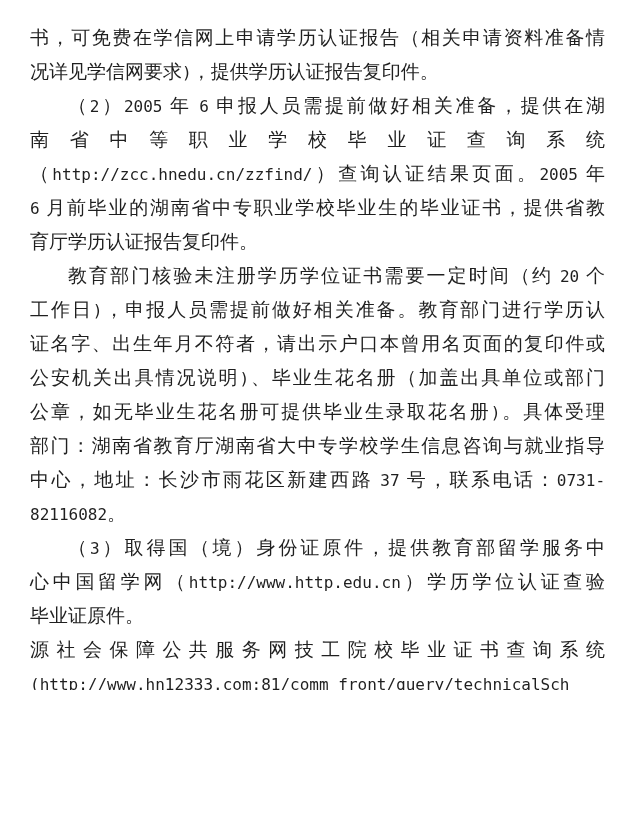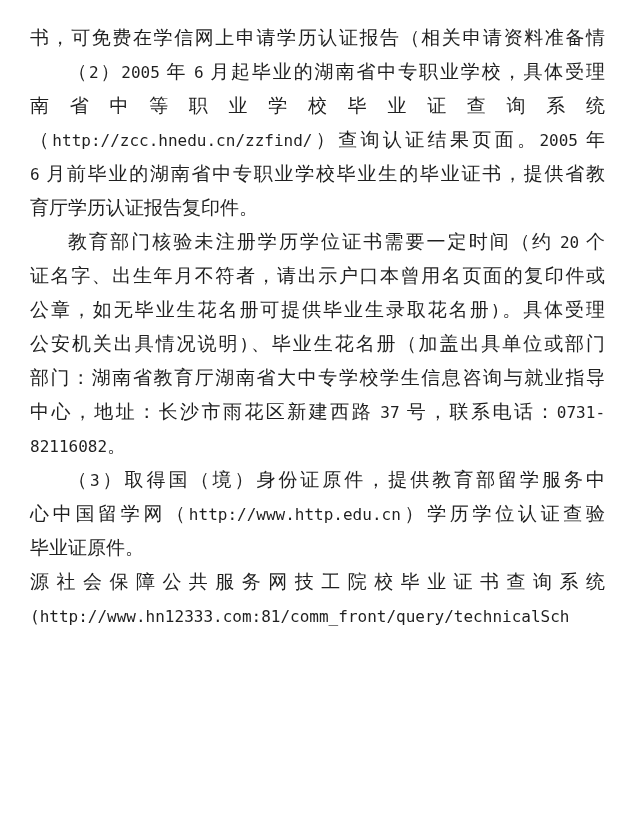--- a/index.html
+++ b/index.html
@@ -55,29 +55,31 @@
     color: #1f1f1f;
     letter-spacing: 2px;
   }
 </style>
 </head>
 <body>
 
 <div class="page">
   <div class="text-block">
       <div class="line"><span>书，可免费在学信网上申请学历认证报告（相关申请资料准备情</span></div>
-      <div class="line indent"><span>（</span><span class="latin">2</span><span>）</span><span class="latin">2005</span><span> 年 </span><span class="latin">6</span><span> 月起毕业的湖南省中专职业学校，具体受理</span></div>
+      <div class="line end"><span>况详见学信网要求</span><span class="latin">)</span><span>，提供学历认证报告复印件。</span></div>
+      <div class="line indent"><span>（</span><span class="latin">2</span><span>）</span><span class="latin">2005</span><span> 年 </span><span class="latin">6</span><span> 申报人员需提前做好相关准备，提供在湖</span></div>
       <div class="line"><span>南省中等职业学校毕业证查询系统</span></div>
       <div class="line"><span>（</span><span class="latin">http://zcc.hnedu.cn/zzfind/</span><span>）查询认证结果页面。</span><span class="latin">2005</span><span> 年</span></div>
       <div class="line"><span class="latin">6</span><span> 月前毕业的湖南省中专职业学校毕业生的毕业证书，提供省教</span></div>
       <div class="line end"><span>育厅学历认证报告复印件。</span></div>
       <div class="line indent"><span>教育部门核验未注册学历学位证书需要一定时间（约 </span><span class="latin">20</span><span> 个</span></div>
+      <div class="line"><span>工作日</span><span class="latin">)</span><span>，申报人员需提前做好相关准备。教育部门进行学历认</span></div>
       <div class="line"><span>证名字、出生年月不符者，请出示户口本曾用名页面的复印件或</span></div>
+      <div class="line"><span>公安机关出具情况说明</span><span class="latin">)</span><span>、毕业生花名册（加盖出具单位或部门</span></div>
       <div class="line"><span>公章，如无毕业生花名册可提供毕业生录取花名册</span><span class="latin">)</span><span>。具体受理</span></div>
-      <div class="line"><span>公安机关出具情况说明</span><span class="latin">)</span><span>、毕业生花名册（加盖出具单位或部门</span></div>
       <div class="line"><span>部门：湖南省教育厅湖南省大中专学校学生信息咨询与就业指导</span></div>
       <div class="line"><span>中心，地址：长沙市雨花区新建西路 </span><span class="latin">37</span><span> 号，联系电话：</span><span class="latin">0731-</span></div>
       <div class="line end"><span class="latin">82116082</span><span>。</span></div>
       <div class="line indent"><span>（</span><span class="latin">3</span><span>）取得国（境）身份证原件，提供教育部留学服务中</span></div>
       <div class="line"><span>心中国留学网（</span><span class="latin">http://www.http.edu.cn</span><span>）学历学位认证查验</span></div>
       <div class="line end"><span>毕业证原件。</span></div>
       <div class="line"><span>源社会保障公共服务网技工院校毕业证书查询系统</span></div>
       <div class="line"><span class="latin">(http://www.hn12333.com:81/comm_front/query/technicalSch</span></div>
     </div>
   <div class="footer">- 8 -</div>

